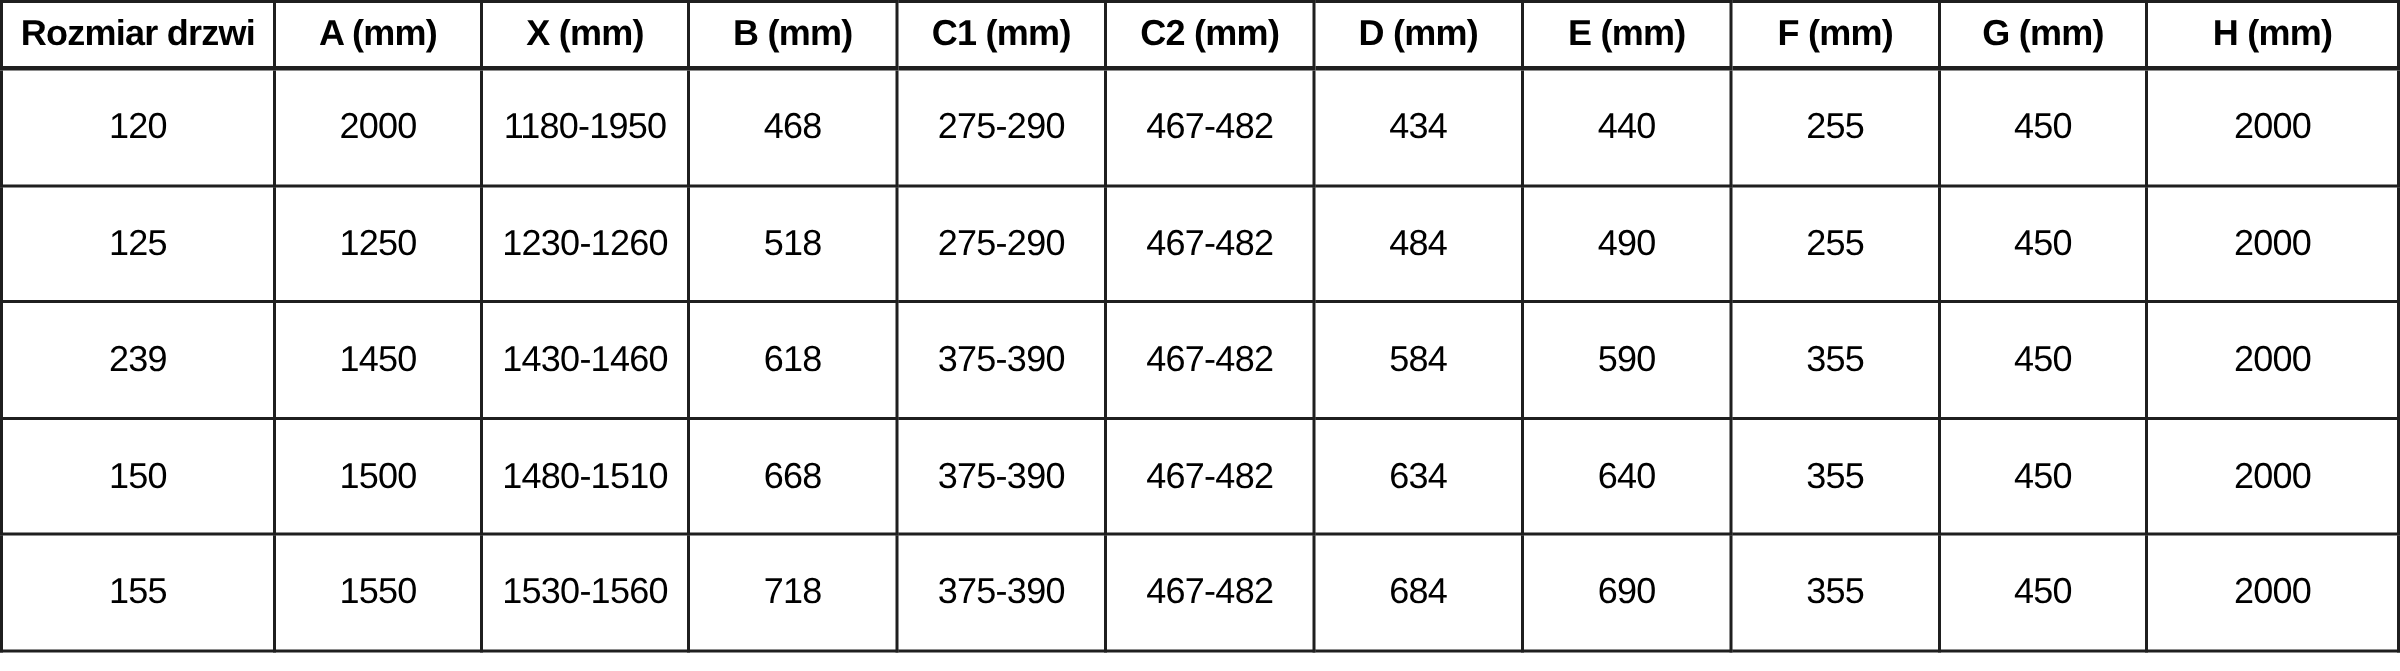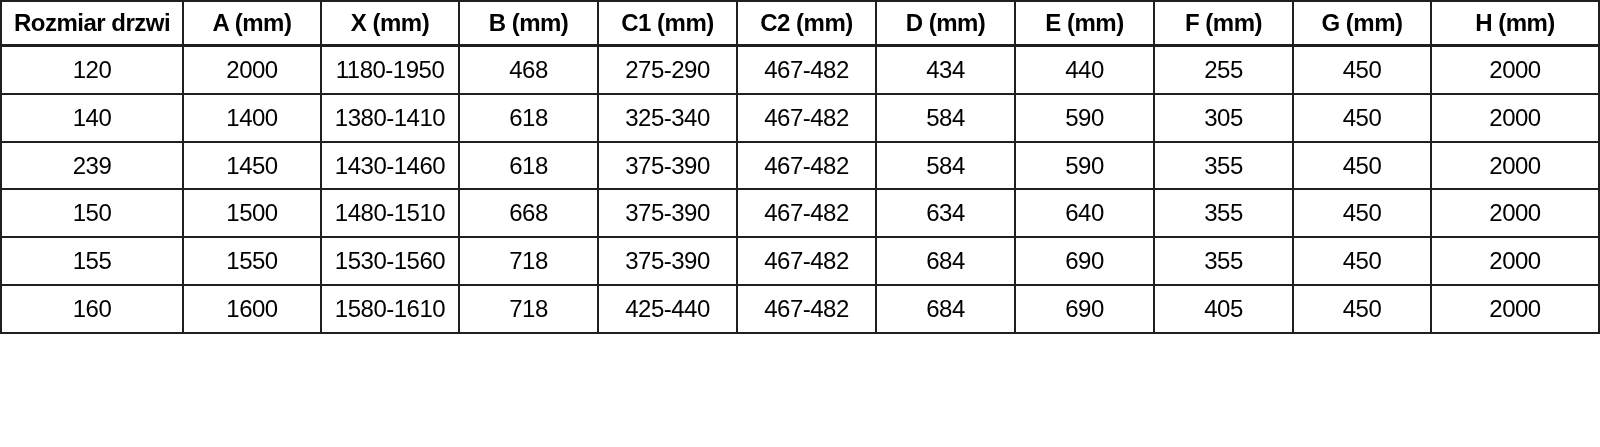--- a/index.html
+++ b/index.html
@@ -16,21 +16,21 @@
     font-family:"Liberation Sans","DejaVu Sans",sans-serif;
     color:var(--text-color);
     width:1600px;
     height:447px;
     overflow:hidden;
   }
   table.spec-table{
     border-collapse:collapse;
     table-layout:fixed;
     width:1600px;
-    height:334px;
+    height:435px;
     background:var(--bg-color);
   }
   table.spec-table th,
   table.spec-table td{
     border:2px solid var(--border-color);
     text-align:center;
     vertical-align:middle;
     padding:0 4px;
     font-size:24px;
     letter-spacing:-0.5px;
@@ -86,29 +86,29 @@
         <td>468</td>
         <td>275-290</td>
         <td>467-482</td>
         <td>434</td>
         <td>440</td>
         <td>255</td>
         <td>450</td>
         <td>2000</td>
       </tr>
       <tr>
-        <td>140</td>
-        <td>1400</td>
-        <td>1380-1410</td>
-        <td>618</td>
-        <td>325-340</td>
+        <td>125</td>
+        <td>1250</td>
+        <td>1230-1260</td>
+        <td>518</td>
+        <td>275-290</td>
         <td>467-482</td>
-        <td>584</td>
-        <td>590</td>
-        <td>305</td>
+        <td>484</td>
+        <td>490</td>
+        <td>255</td>
         <td>450</td>
         <td>2000</td>
       </tr>
       <tr>
         <td>239</td>
         <td>1450</td>
         <td>1430-1460</td>
         <td>618</td>
         <td>375-390</td>
         <td>467-482</td>
@@ -137,27 +137,14 @@
         <td>1530-1560</td>
         <td>718</td>
         <td>375-390</td>
         <td>467-482</td>
         <td>684</td>
         <td>690</td>
         <td>355</td>
         <td>450</td>
         <td>2000</td>
       </tr>
-      <tr>
-        <td>160</td>
-        <td>1600</td>
-        <td>1580-1610</td>
-        <td>718</td>
-        <td>425-440</td>
-        <td>467-482</td>
-        <td>684</td>
-        <td>690</td>
-        <td>405</td>
-        <td>450</td>
-        <td>2000</td>
-      </tr>
     </tbody>
 </table>
 
 </body></html>

